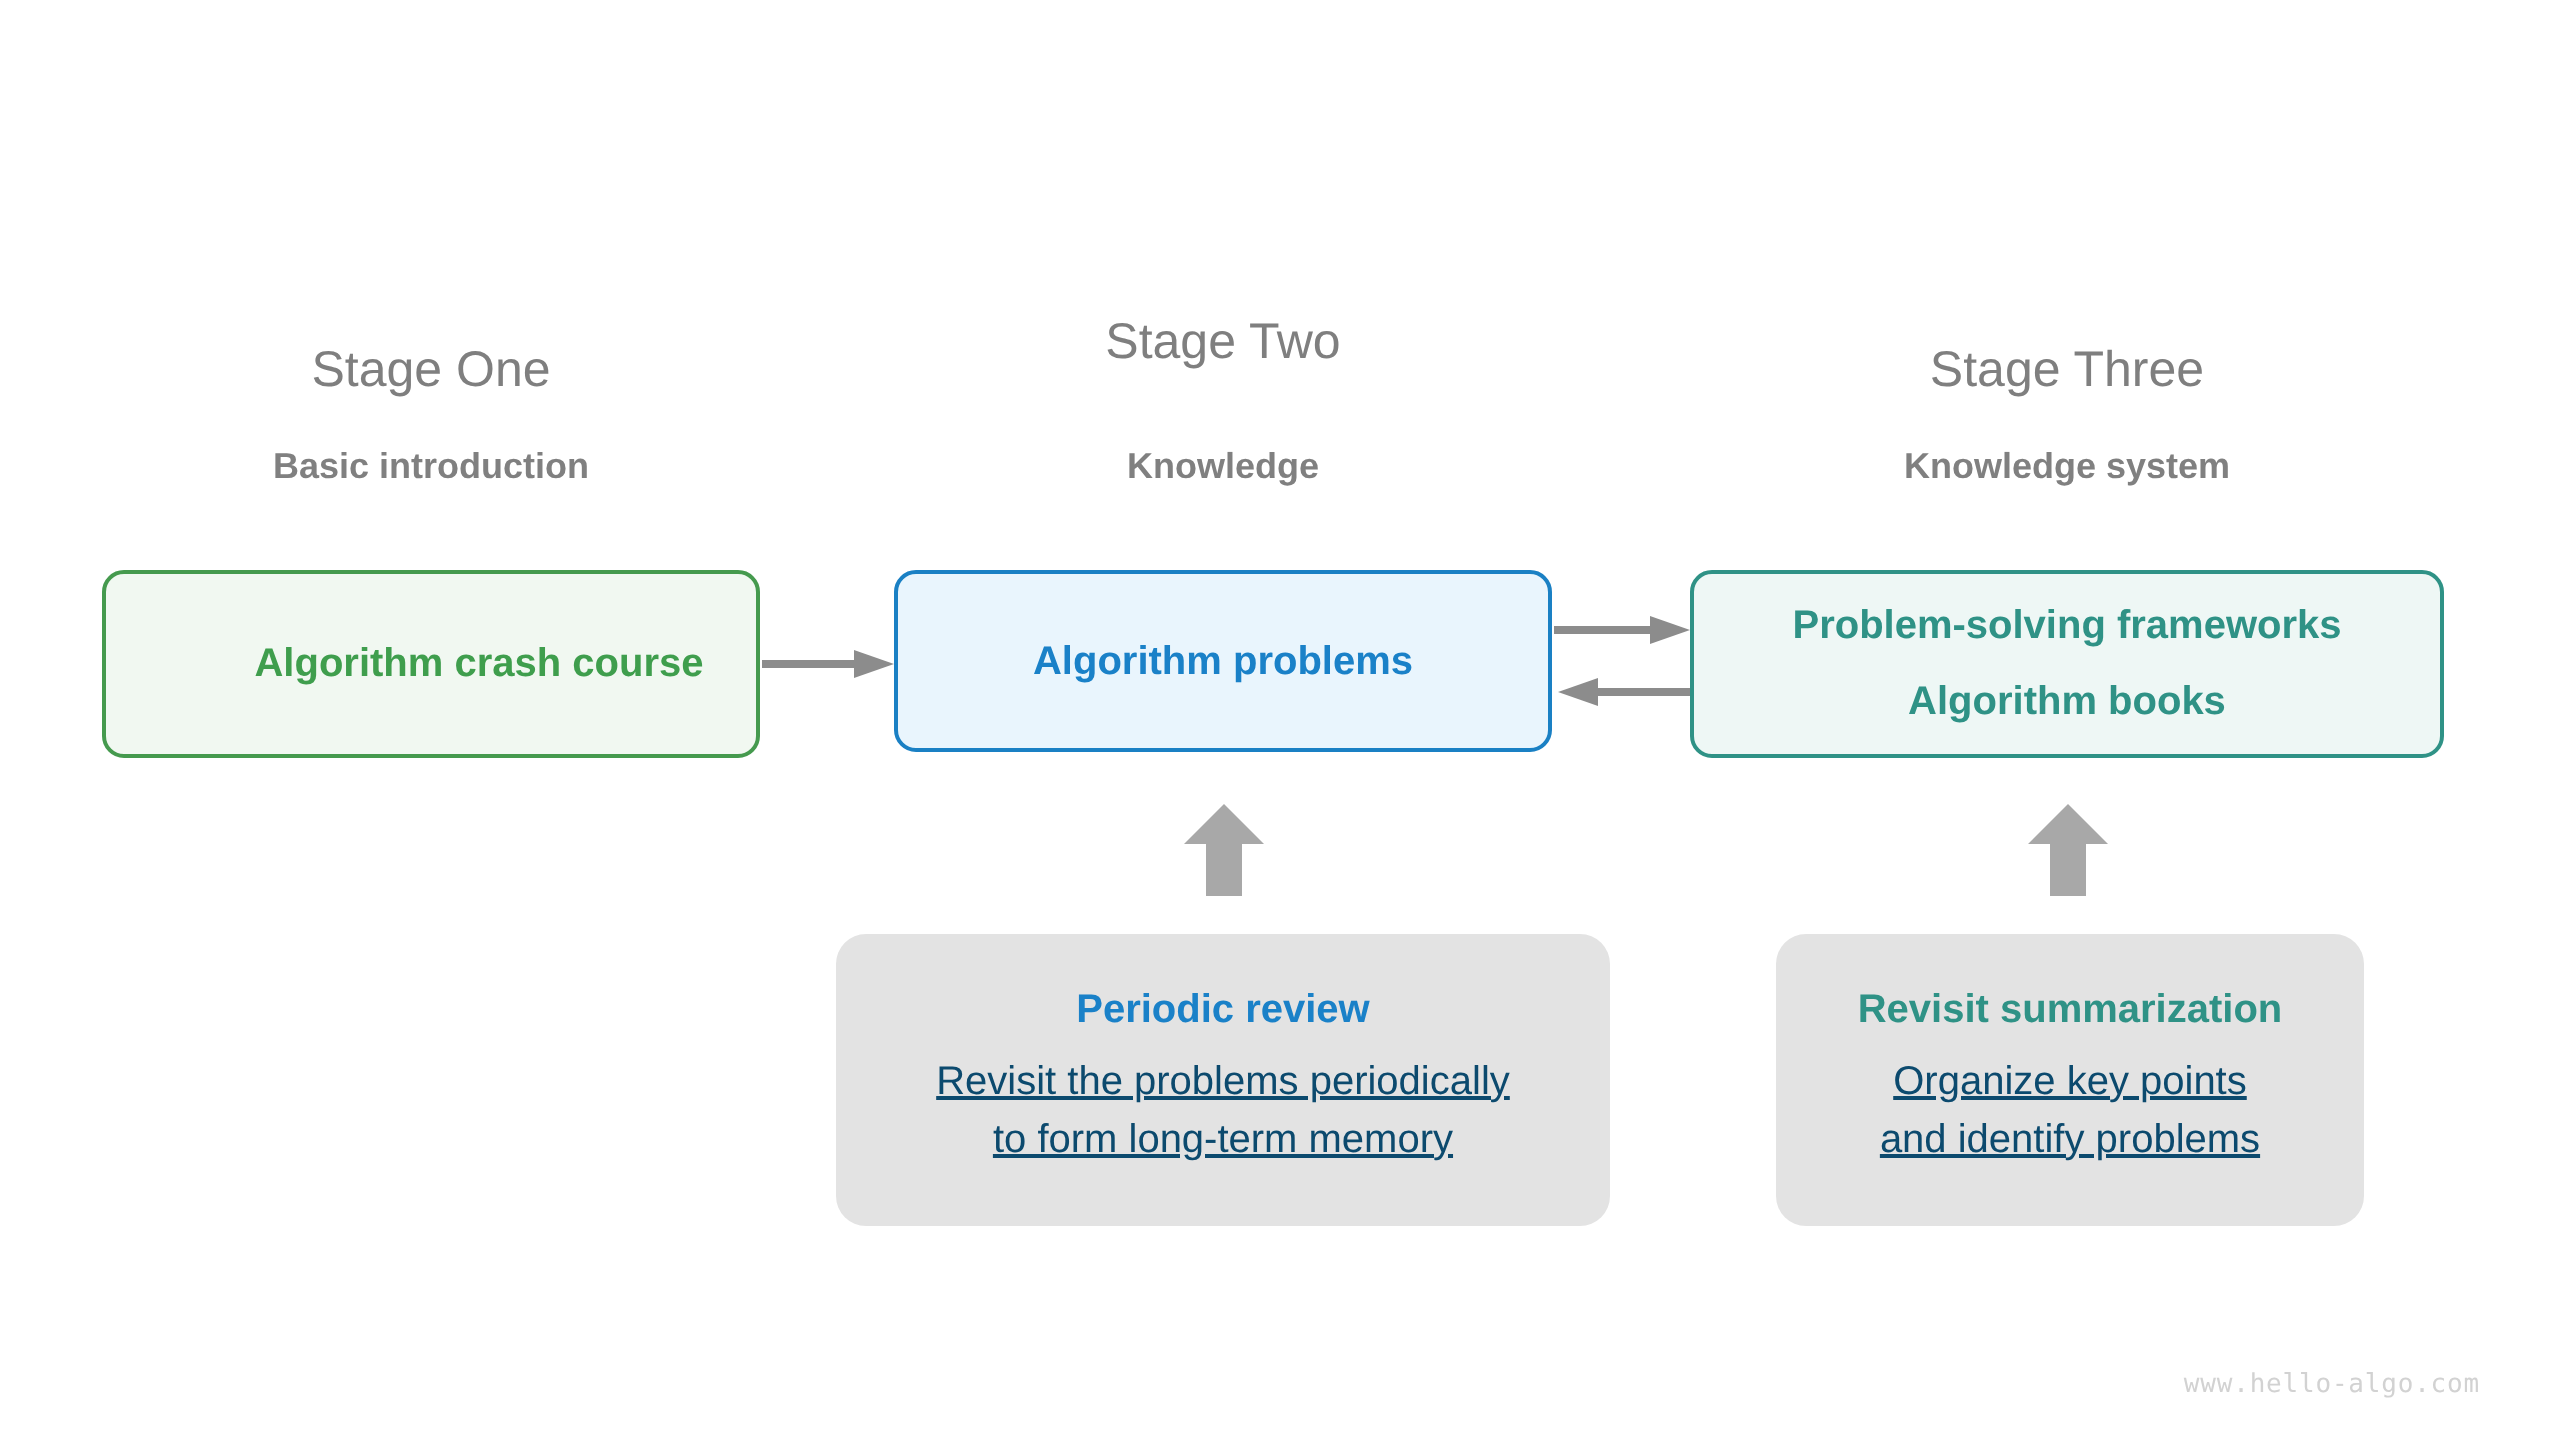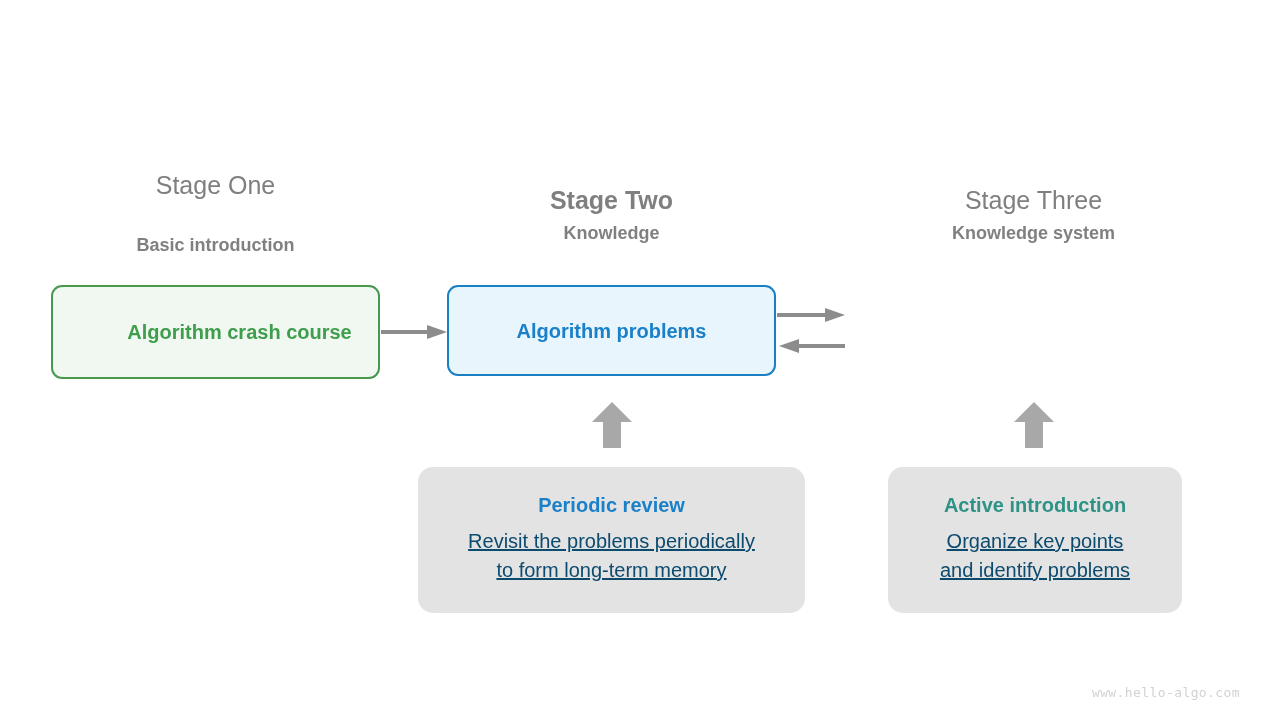--- a/index.html
+++ b/index.html
@@ -138,36 +138,40 @@
     letter-spacing: 0.4px;
     white-space: nowrap;
   }
 </style>
 </head>
 <body>
 
 <div id="canvas">
 
   <div class="stage-title" style="left:51px; top:173px; width:329px;">Stage One</div>
-  <div class="stage-sub" style="left:51px; top:236px; width:329px;">Basic introduction</div>
-
-  <div class="stage-title" style="left:447px; top:188px; width:329px;font-weight:bold;">Stage Two</div>
+  <div class="stage-sub" style="left:51px; top:224px; width:329px;">Basic introduction</div>
+
+  <div class="stage-title" style="left:447px; top:159px; width:329px;">Stage Two</div>
   <div class="stage-sub" style="left:447px; top:224px; width:329px;">Knowledge</div>
 
-  <div class="stage-title" style="left:845px; top:188px; width:377px;">Stage Three</div>
+  <div class="stage-title" style="left:845px; top:173px; width:377px;">Stage Three</div>
   <div class="stage-sub" style="left:845px; top:224px; width:377px;">Knowledge system</div>
 
   <div class="stage-box" id="box-stage-one">
     <div class="line">Algorithm crash course</div>
   </div>
 
   <div class="stage-box" id="box-stage-two">
     <div class="line">Algorithm problems</div>
   </div>
 
+  <div class="stage-box" id="box-stage-three">
+    <div class="line">Problem-solving frameworks</div>
+    <div class="line">Algorithm books</div>
+  </div>
 
   <div class="h-arrow" style="left:381px; top:325px; width:66px; height:14px;">
     <svg width="66" height="14" viewBox="0 0 66 14">
       <rect x="0" y="5" width="52" height="4" fill="#8c8c8c"></rect>
       <polygon points="46,0 66,7 46,14" fill="#8c8c8c"></polygon>
     </svg>
   </div>
 
   <div class="h-arrow" style="left:777px; top:308px; width:68px; height:14px;">
     <svg width="68" height="14" viewBox="0 0 68 14">
@@ -195,20 +199,20 @@
     </svg>
   </div>
 
   <div class="note-box" id="note-periodic">
     <div class="note-title">Periodic review</div>
     <div class="note-body">Revisit the problems periodically
 to form long-term memory</div>
   </div>
 
   <div class="note-box" id="note-summarization">
-    <div class="note-title">Active introduction</div>
+    <div class="note-title">Revisit summarization</div>
     <div class="note-body">Organize key points
 and identify problems</div>
   </div>
 
   <div id="watermark">www.hello-algo.com</div>
 
 </div>
 
 </body></html>

